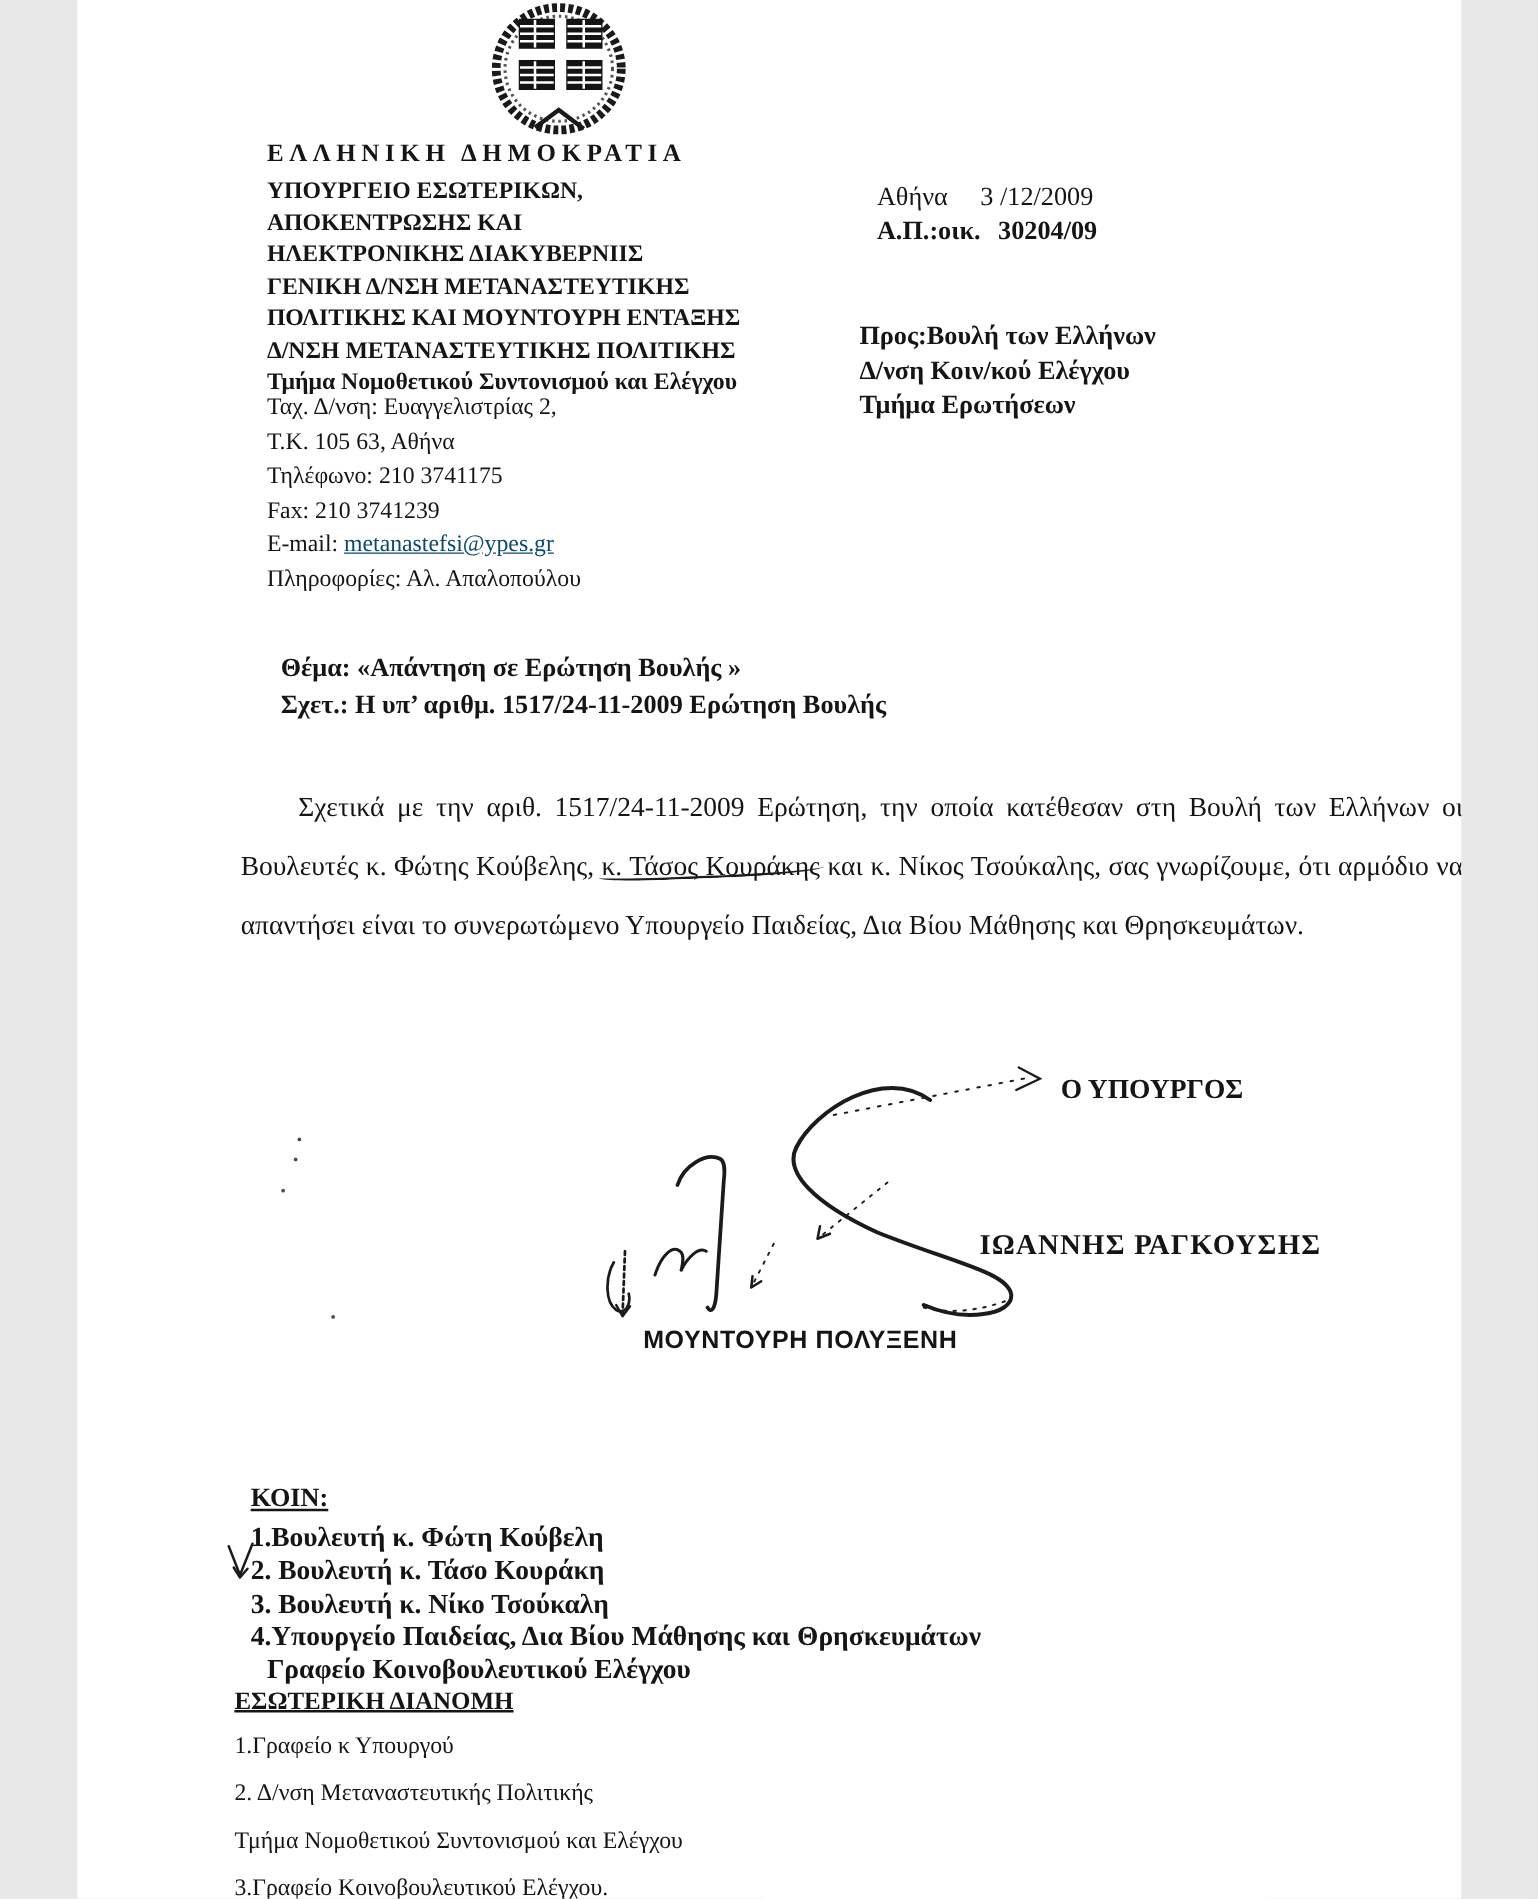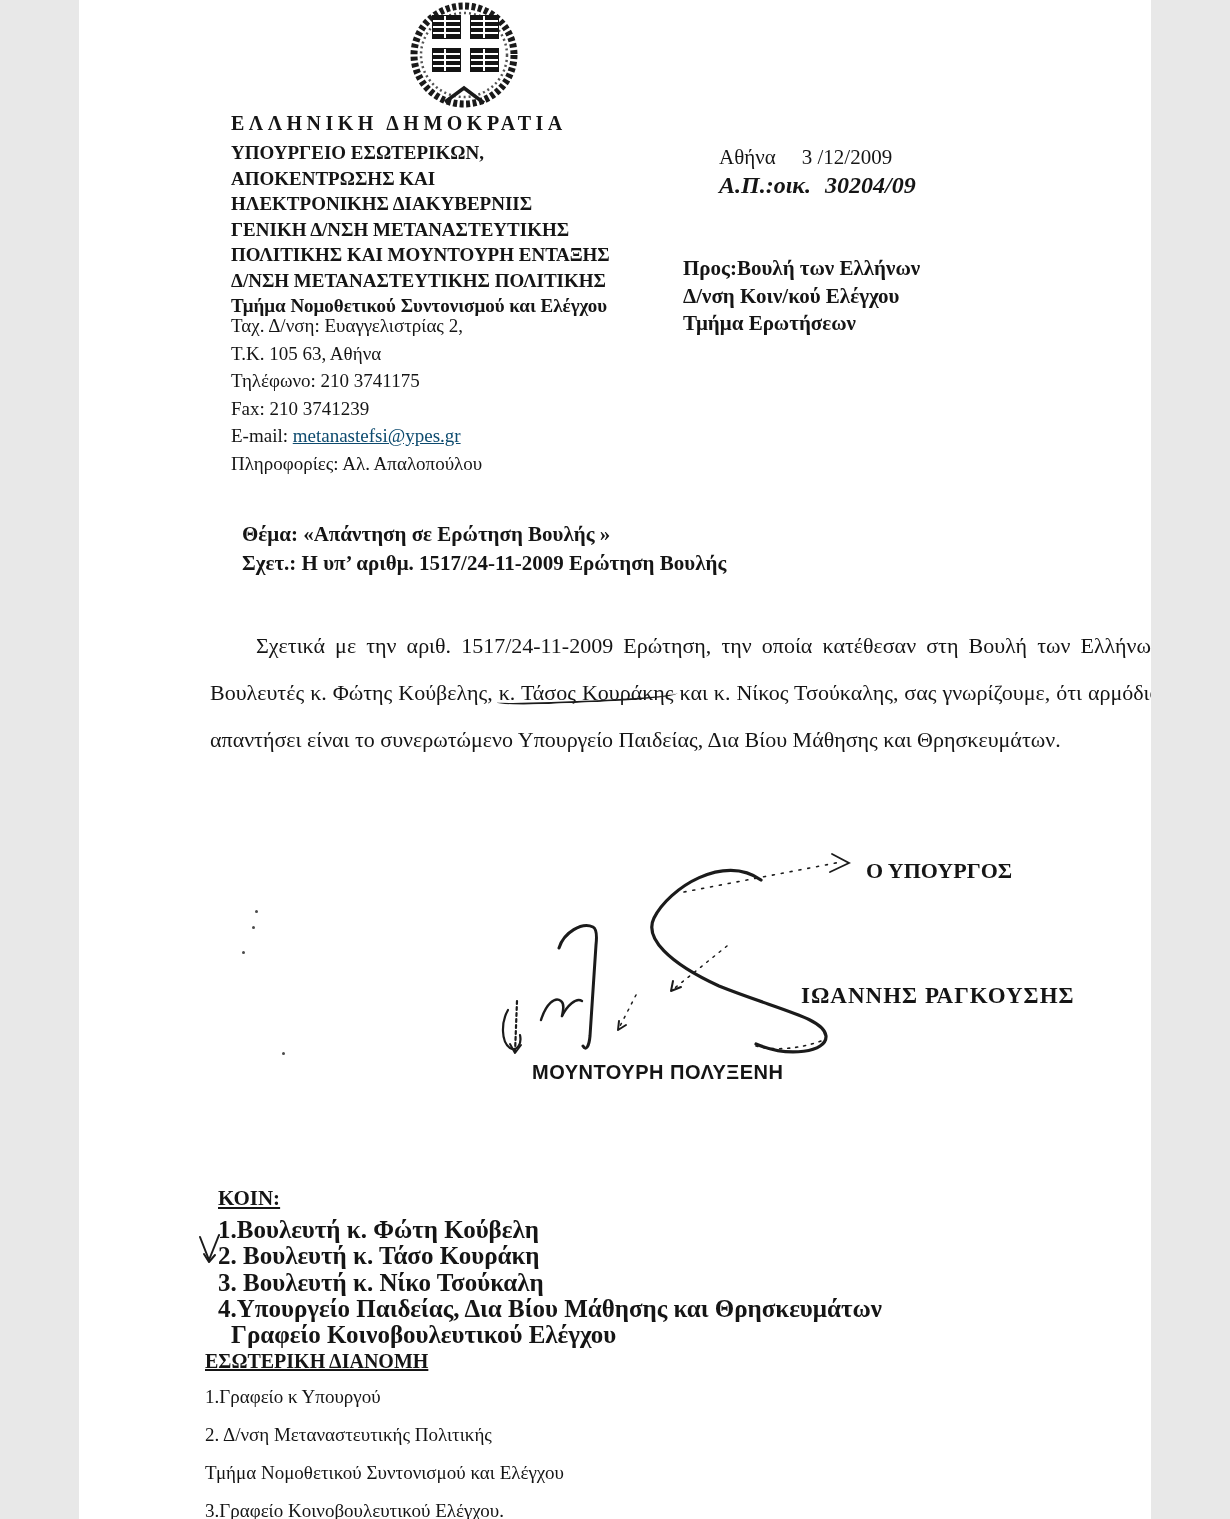--- a/index.html
+++ b/index.html
@@ -4,41 +4,42 @@
 <style>
   html,body { margin:0; padding:0; background:#e8e8e8; }
   .page {
     position:relative;
     width:1072px; height:1519px;
     margin:0 auto;
     background:#ffffff;
     font-family:"Liberation Serif","DejaVu Serif",serif;
     color:#151515;
     overflow:hidden;
+    padding-left:35px;
   }
   .abs { position:absolute; }
 
   
   .republic {
     left:152px; top:112px;
     font-size:20px; font-weight:bold; letter-spacing:4.5px;
     white-space:nowrap;
   }
   .hl-lines { left:152px; top:140px; width:480px; }
   .hl-line { font-size:19px; font-weight:bold; line-height:25.5px; white-space:nowrap; }
   .contact-lines { left:152px; top:312px; width:480px; }
   .contact-line { font-size:19px; line-height:27.5px; white-space:nowrap; }
   .email-link { text-decoration:underline; color:#0c4a6e; }
 
   
   .date-line { left:640px; top:145px; font-size:21px; white-space:nowrap;text-align:right; }
   .date-value { margin-left:26px; }
-  .protocol-line { left:640px; top:172px; font-size:24px; font-weight:bold; white-space:nowrap;font-style:italic; }
+  .protocol-line { left:640px; top:172px; font-size:21px; font-weight:bold; white-space:nowrap; }
   .protocol-number { margin-left:14px; }
-  .to-block { left:604px; top:255px; }
+  .to-block { left:626px; top:255px; }
   .to-line { font-size:21px; font-weight:bold; line-height:27.5px; white-space:nowrap; }
 
   
   .subject-block { left:163px; top:520px; }
   .subject-line { font-size:21px; font-weight:bold; line-height:29px; white-space:nowrap; }
 
   
   .body-par {
     left:131px; top:622px; width:978px;
     font-size:22px; line-height:47px;
@@ -61,21 +62,21 @@
     left:453px; top:1061px;
     font-family:"Liberation Sans","DejaVu Sans",sans-serif;
     font-size:20px; font-weight:bold; letter-spacing:0.5px; white-space:nowrap;
   }
   .sig-svg { left:395px; top:848px; }
   .noise-dot { width:3px; height:3px; border-radius:50%; background:#4a4a4a; }
 
   
   .cc-block { left:139px; top:1186px; }
   .cc-label { font-size:21px; font-weight:bold; text-decoration:underline; margin-bottom:6px; }
-  .cc-item { font-size:25px; font-weight:bold; line-height:26.3px; white-space:nowrap; }
+  .cc-item { font-size:22px; font-weight:bold; line-height:26.3px; white-space:nowrap; }
   .cc-item.indent { padding-left:13px; }
   .check-svg { left:118px; top:1233px; }
   .internal-block { left:126px; top:1350px; }
   .internal-label { font-size:20px; font-weight:bold; text-decoration:underline; margin-bottom:13px; }
   .internal-item { font-size:19px; margin-bottom:16px; white-space:nowrap; }
 </style>
 </head>
 <body>
 
 <div class="page">

